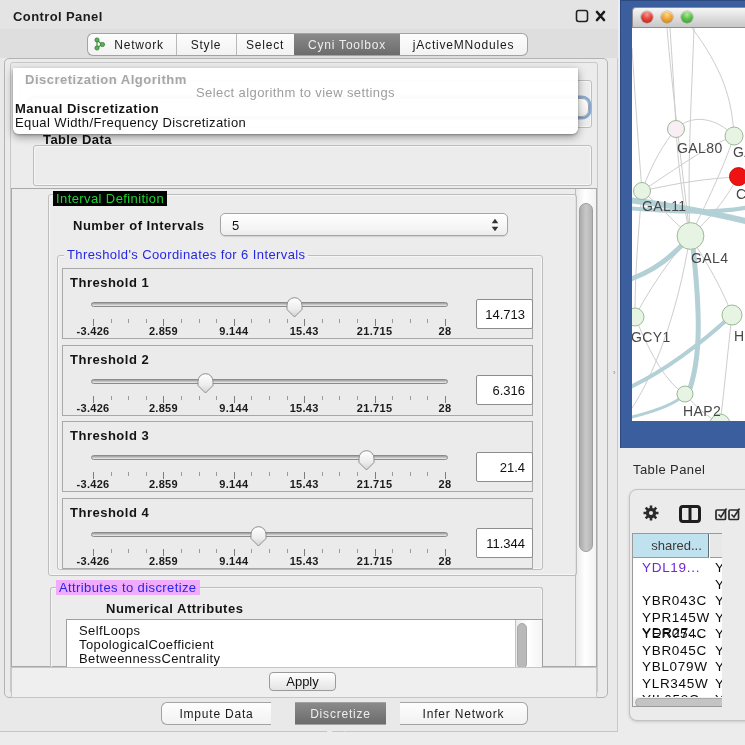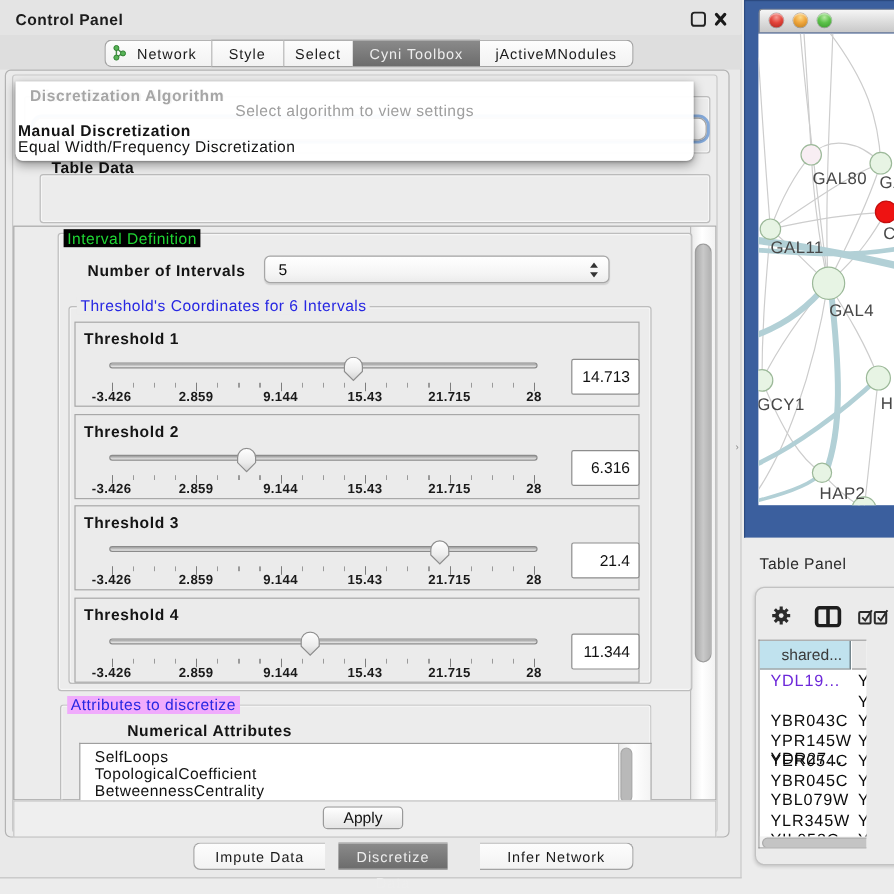--- a/index.html
+++ b/index.html
@@ -168,21 +168,21 @@
 <div class="glab" style="left:56px;top:580px;color:#2727e2;background:#f0abfc;">Attributes to discretize</div>
 <div class="abs b13" style="left:62px;top:601px;margin-left:44px;">Numerical Attributes</div>
 <div class="abs" style="left:66px;top:619px;width:477px;height:48px;background:#fff;border:1px solid #9f9f9f;border-bottom:none;overflow:hidden;">
       <div style="position:absolute;left:12px;top:4px;font-size:13px;color:#111;line-height:13.8px;letter-spacing:0.4px;">SelfLoops<br>TopologicalCoefficient<br>BetweennessCentrality<br></div>
       <div style="position:absolute;right:0;top:0;width:27px;height:48px;background:linear-gradient(90deg,#ededed,#ffffff 45%,#f4f4f4);border-left:1px solid #c2c2c2;"></div>
       <div style="position:absolute;right:15px;top:3px;width:10px;height:46px;background:#b9b9b9;border-radius:5px;border:1px solid #a8a8a8;"></div>
     </div>
 <div class="abs" style="left:11px;top:667px;width:586px;height:31px;background:#efefef;border:1px solid #c6c6c6;"></div>
 <div class="abs" style="left:269px;top:672px;width:67px;height:19px;background:linear-gradient(180deg,#ffffff,#f0f0f0 55%,#e4e4e4);border:1px solid #9a9a9a;border-radius:4px;text-align:center;line-height:18px;font-size:13px;color:#111;">Apply</div>
 <div class="tab" style="left:161px;top:702px;width:110px;border-top-left-radius:6px;border-bottom-left-radius:6px;border-left:1px solid #a3a3a3;">Impute Data</div>
-<div class="tab tabdark" style="left:282px;top:702px;width:91px;">Discretize Data</div>
+<div class="tab tabdark" style="left:295px;top:702px;width:91px;">Discretize Data</div>
 <div class="tab" style="left:400px;top:702px;width:128px;border-top-right-radius:6px;border-bottom-right-radius:6px;border-right:1px solid #a3a3a3;">Infer Network</div>
 </div>
 <div class="abs" style="left:13px;top:68px;width:565px;height:66px;background:rgba(255,255,255,0.96);border-radius:0 0 6px 6px;box-shadow:0 3px 9px rgba(0,0,0,0.38),0 1px 2px rgba(0,0,0,0.25);"></div>
 <div class="abs" style="left:13px;top:85px;width:565px;text-align:center;font-size:13px;color:#9e9e9e;letter-spacing:0.4px;">Select algorithm to view settings</div>
 <div class="abs b13" style="left:25px;top:72px;color:#a6a6a6;">Discretization Algorithm</div>
 <div class="abs b13" style="left:15px;top:101px;">Manual Discretization</div>
 <div class="abs t13" style="left:15px;top:115px;color:#111;">Equal Width/Frequency Discretization</div>
 <div class="abs" style="left:613px;top:368px;width:6px;height:8px;color:#8a8a8a;font-size:8px;">›</div>
 <div class="abs" style="left:620px;top:0;width:125px;height:448px;background:#3b5f9e;border-top:1px solid #2c4a80;border-left:1px solid #2c4a80;"></div>
 <div class="abs" style="left:632px;top:7px;width:113px;height:21px;background:linear-gradient(180deg,#f6f6f6,#dcdcdc 55%,#c8c8c8);border:1px solid #8d8d8d;border-right:none;border-radius:4px 0 0 0;"></div>

